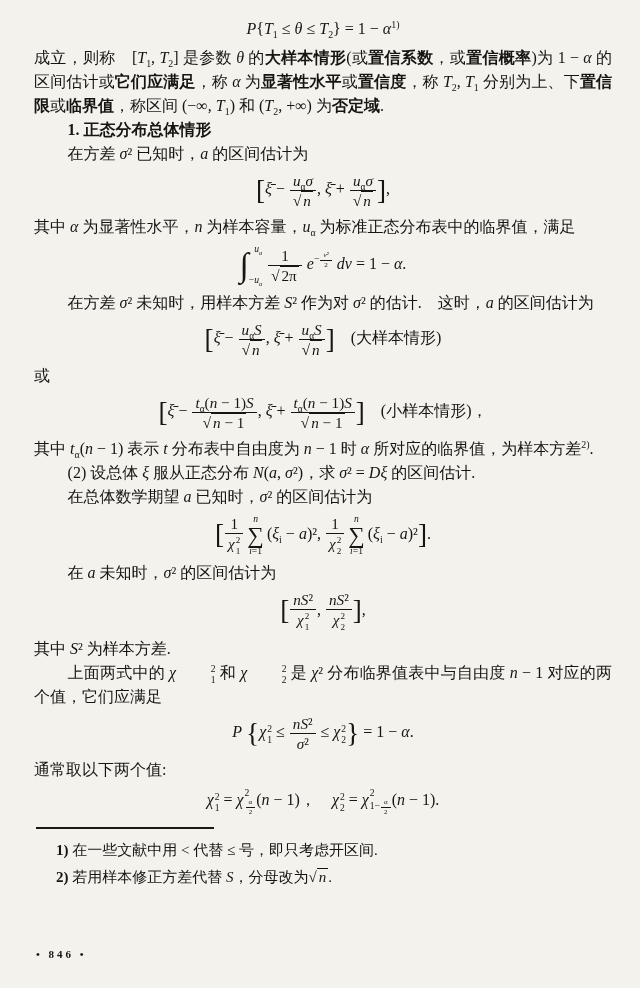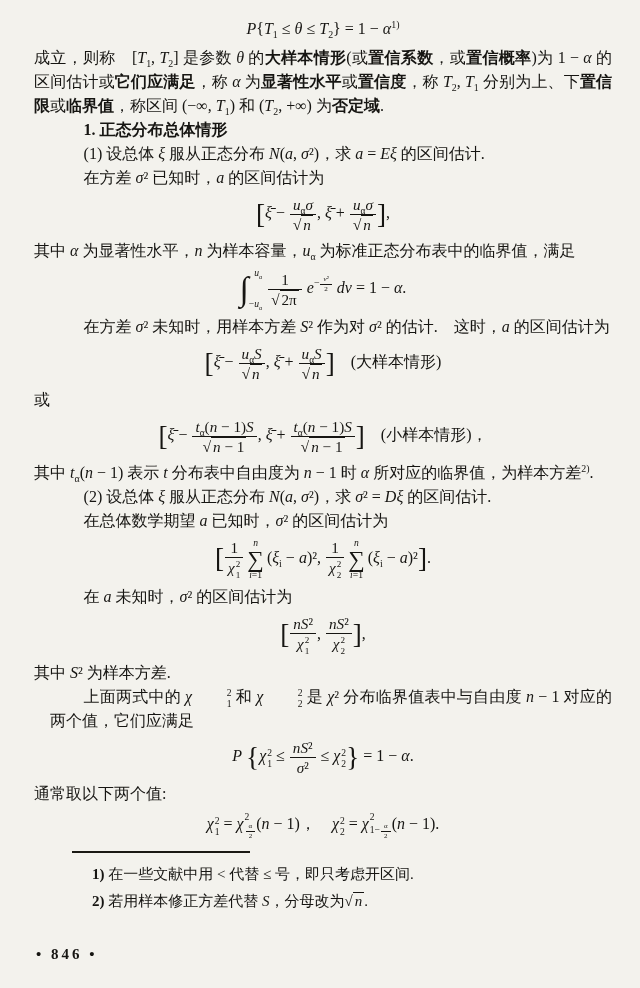--- a/index.html
+++ b/index.html
@@ -9,21 +9,21 @@
     margin:0 auto;
     background:#f3f2ed;
     color:#161512;
     font-family:"Liberation Serif","DejaVu Serif",serif;
     font-size:16px; line-height:24px;
     overflow:hidden;
     box-sizing:border-box;
   }
   .content { padding:12px 28px 0 34px; }
   .para { text-align:justify; margin:0; }
-  .ind { text-indent:2.1em;margin-left:16px; }
+  .ind { text-indent:2.1em; }
   .bold { font-weight:bold; }
   .formula {
     text-align:center; margin:5px 0;
     white-space:nowrap;
   }
   .formula i, .para i { font-family:"Liberation Serif","DejaVu Serif",serif; }
   sup,sub { font-size:0.62em; line-height:0; }
   
   .fr { display:inline-block; vertical-align:middle; text-align:center; line-height:1.25; font-size:0.95em; margin:0 1px; }
   .fr .nu { display:block; border-bottom:1.3px solid #161512; padding:0 3px; }
@@ -41,41 +41,40 @@
   .bint { font-size:2.1em; vertical-align:middle; line-height:0.9; }
   .ilim { display:inline-flex; flex-direction:column; justify-content:space-between; vertical-align:middle; height:42px; font-size:0.60em; line-height:1.1; margin:0 5px 0 0; }
   .ilim span:first-child { align-self:flex-end; }
   
   .so { display:inline-flex; flex-direction:column; align-items:center; vertical-align:middle; line-height:1; margin:0 3px; }
   .so .sou { font-size:0.60em; }
   .so .soo { font-size:1.45em; line-height:0.95; }
   .so .sod { font-size:0.60em; }
   .cn { font-style:normal; }
   
-  .footer { padding:0 20px 0 34px; margin-top:10px;margin-left:36px; }
+  .footer { padding:0 20px 0 34px; margin-top:10px; }
   .rule { width:178px; border-top:2.5px solid #1a1914; margin:0 0 8px 2px; }
   .fn { font-size:15px; line-height:27px; text-align:justify; padding-left:22px; }
   .pagenum {
     position:absolute; left:36px; bottom:22px;
-    font-size:15px; letter-spacing:3px; font-weight:bold;
+    font-size:11px; letter-spacing:3px; font-weight:bold;
   }
 </style>
 </head>
 <body>
 
 <div class="page">
   <div class="content">
 
     <div class="formula"><i>P</i>{<i>T</i><sub>1</sub> ≤ <i>θ</i> ≤ <i>T</i><sub>2</sub>} = 1 − <i>α</i><sup>1)</sup></div>
 
     <p class="para">成立，则称　[<i>T</i><sub>1</sub>, <i>T</i><sub>2</sub>] 是参数 <i>θ</i> 的<b>大样本情形</b>(或<b>置信系数</b>，或<b>置信概率</b>)为 1 − <i>α</i> 的区间估计或<b>它们应满足</b>，称 <i>α</i> 为<b>显著性水平</b>或<b>置信度</b>，称 <i>T</i><sub>2</sub>, <i>T</i><sub>1</sub> 分别为上、下<b>置信限</b>或<b>临界值</b>，称区间 (−∞, <i>T</i><sub>1</sub>) 和 (<i>T</i><sub>2</sub>, +∞) 为<b>否定域</b>.</p>
 
     <p class="para ind bold">1. 正态分布总体情形</p>
 
-    <p class="para ind">(1) 设总体 <i>ξ</i> 服从正态分布 <i>N</i>(<i>a</i>, <i>σ</i>²)，求 <i>a</i> = <i>Eξ</i> 的区间估计.</p>
 
     <p class="para ind">在方差 <i>σ</i>² 已知时，<i>a</i> 的区间估计为</p>
 
     <div class="formula"><span class="lb">[</span><i>ξ̄</i> − <span class="fr"><span class="nu"><i>u</i><sub>α</sub><i>σ</i></span><span class="de">√<span class="ov"><i>n</i></span></span></span>, <i>ξ̄</i> + <span class="fr"><span class="nu"><i>u</i><sub>α</sub><i>σ</i></span><span class="de">√<span class="ov"><i>n</i></span></span></span><span class="lb">]</span>,</div>
 
     <p class="para">其中 <i>α</i> 为显著性水平，<i>n</i> 为样本容量，<i>u</i><sub>α</sub> 为标准正态分布表中的临界值，满足</p>
 
     <div class="formula"><span class="bint">∫</span><span class="ilim">
           <span><i>u</i><sub>α</sub></span>
           <span>−<i>u</i><sub>α</sub></span>

